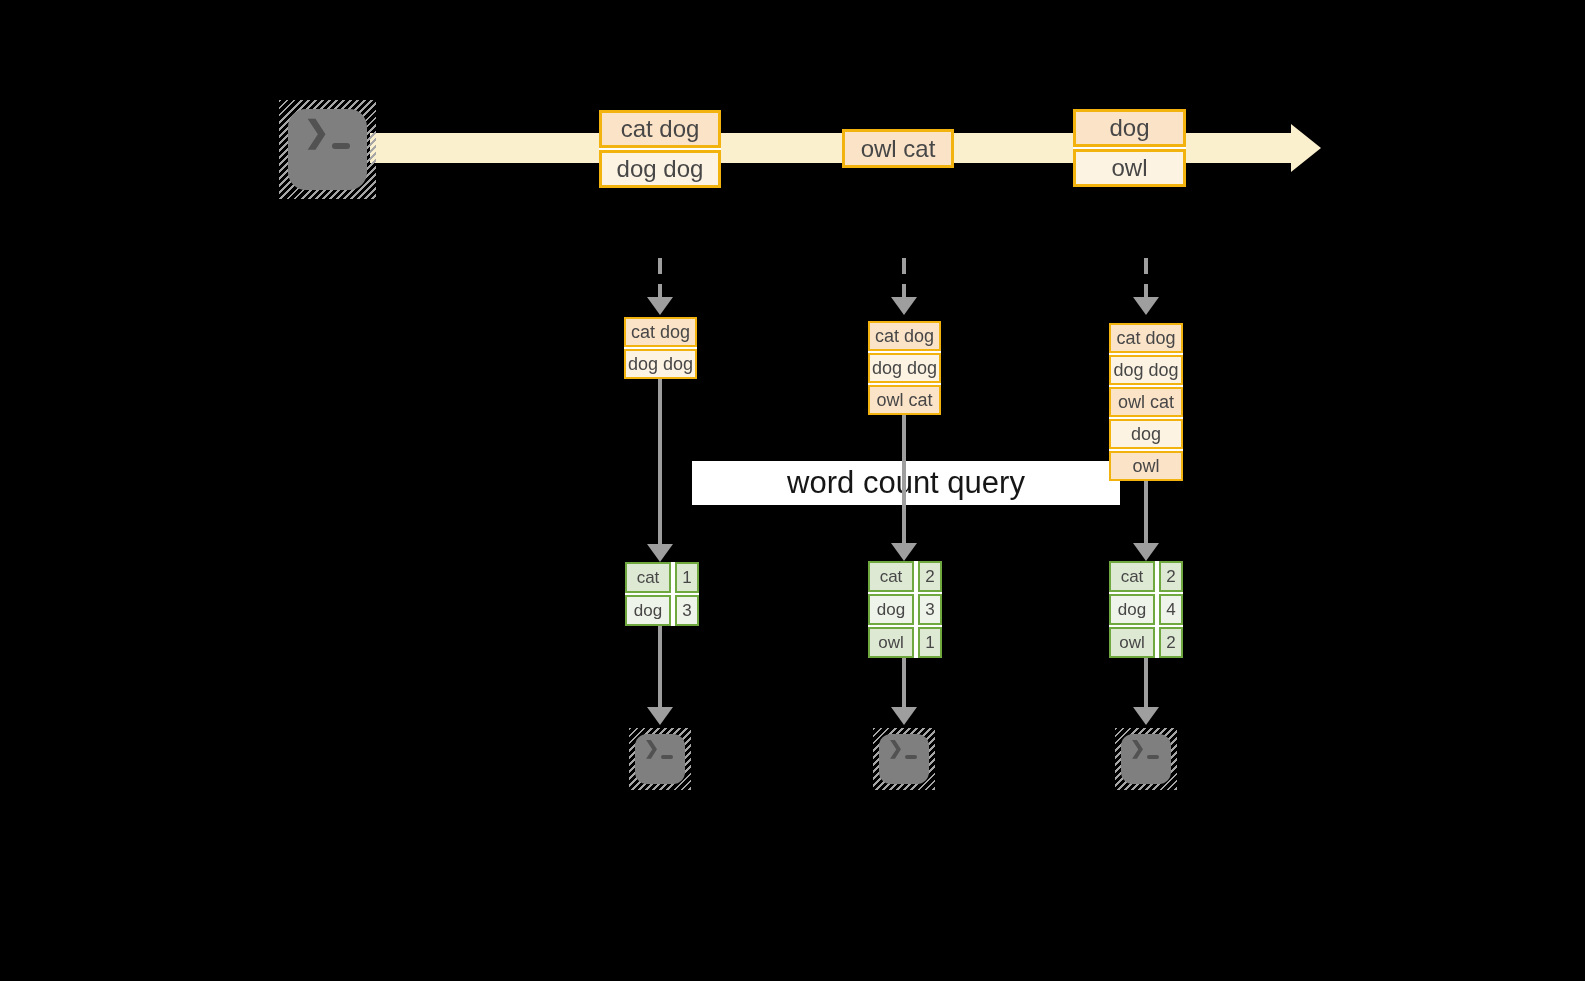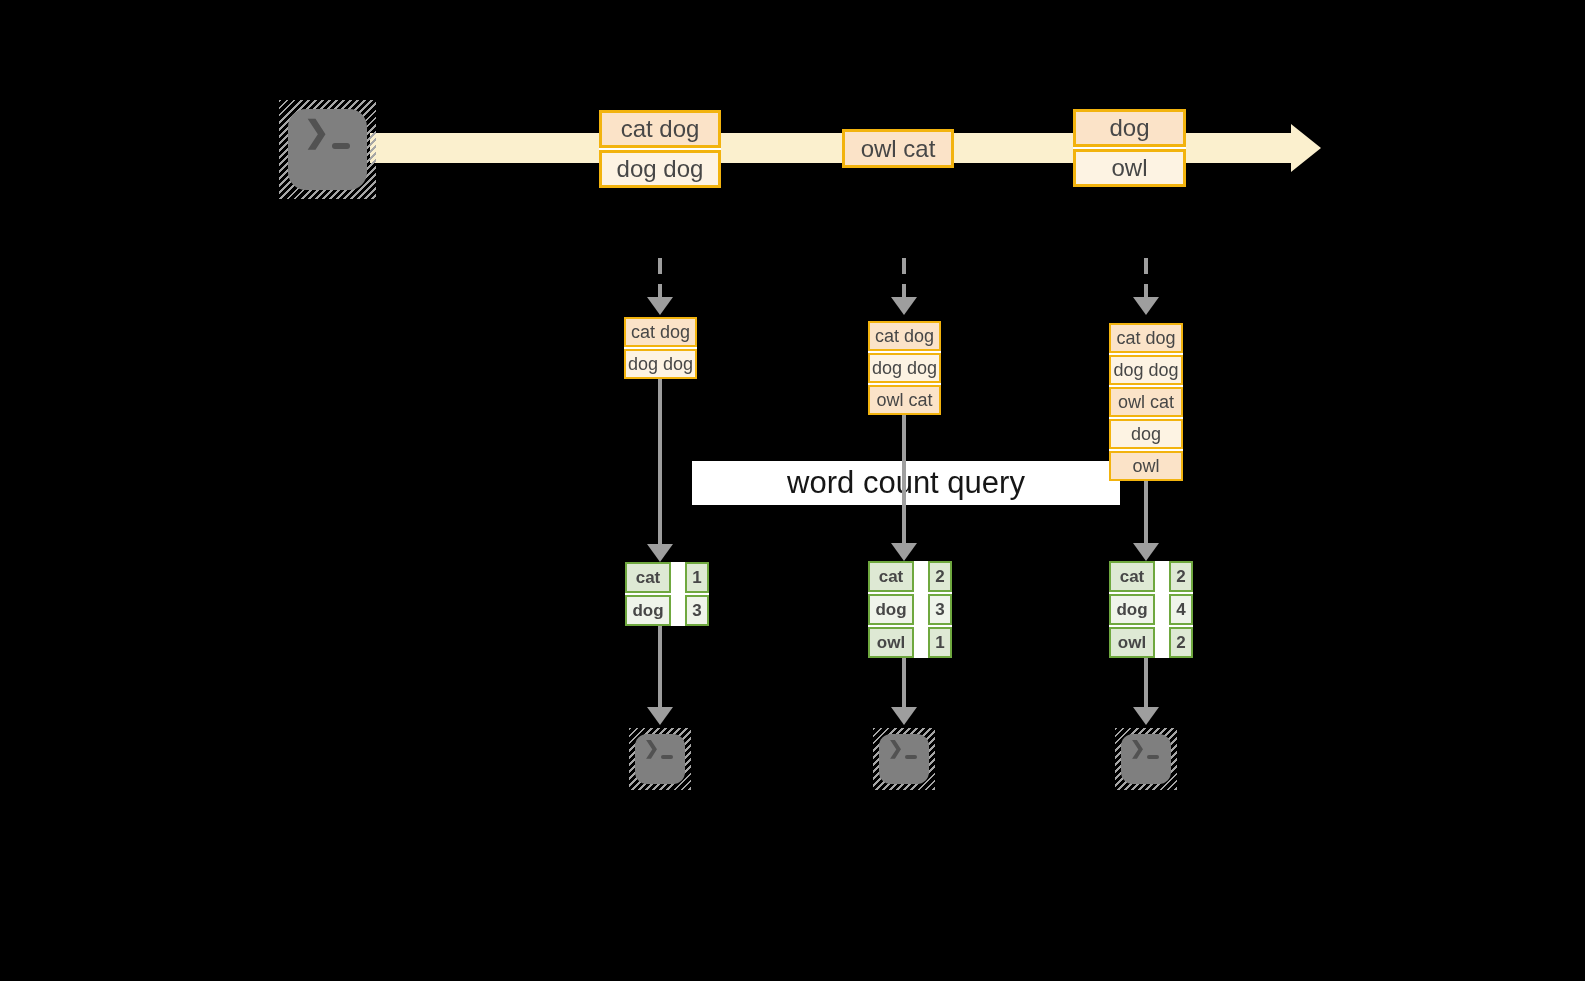--- a/index.html
+++ b/index.html
@@ -36,21 +36,21 @@
   
   .cellstack{display:flex;flex-direction:column;gap:2px;background:#fff;}
   .ocell{border:3px solid var(--box-border);display:flex;align-items:center;justify-content:center;color:var(--text-dark);box-sizing:border-box;}
   .ocell.big{height:38px;font-size:24px;}
   .ocell.small{border-width:2px;height:30px;font-size:18px;}
   .peach{background:var(--cell-peach);}
   .cream{background:var(--cell-cream);}
 
   
   .gtable{display:flex;flex-direction:column;gap:2px;background:#fff;}
-  .grow{display:flex;gap:14px;font-weight:bold;}
+  .grow{display:flex;gap:4px;}
   .gcell{border:2px solid var(--table-border);height:31px;display:flex;align-items:center;justify-content:center;color:var(--text-dark);font-size:17px;box-sizing:border-box;}
   .gword{width:46px;}
   .gcount{width:24px;}
   .g-dark .gcell{background:var(--cell-green-dark);}
   .g-light .gcell{background:var(--cell-green-light);}
 
   
   .vline{width:4px;background:var(--arrow-gray);transform:translateX(-50%);}
   .vdash{width:4px;transform:translateX(-50%);background:repeating-linear-gradient(180deg,var(--arrow-gray) 0 16px,transparent 16px 26px);}
   .ahead{width:0;height:0;transform:translateX(-50%);border-left:13px solid transparent;border-right:13px solid transparent;border-top:18px solid var(--arrow-gray);}

